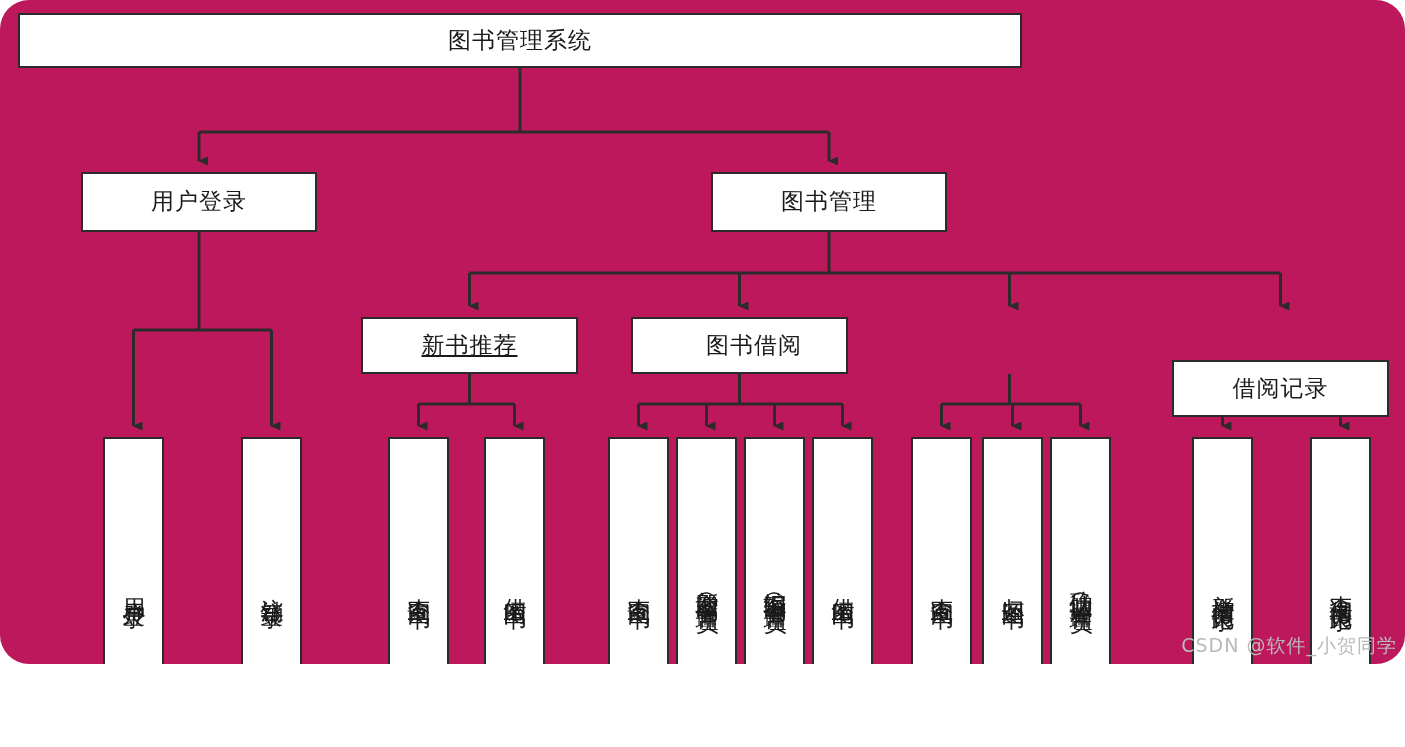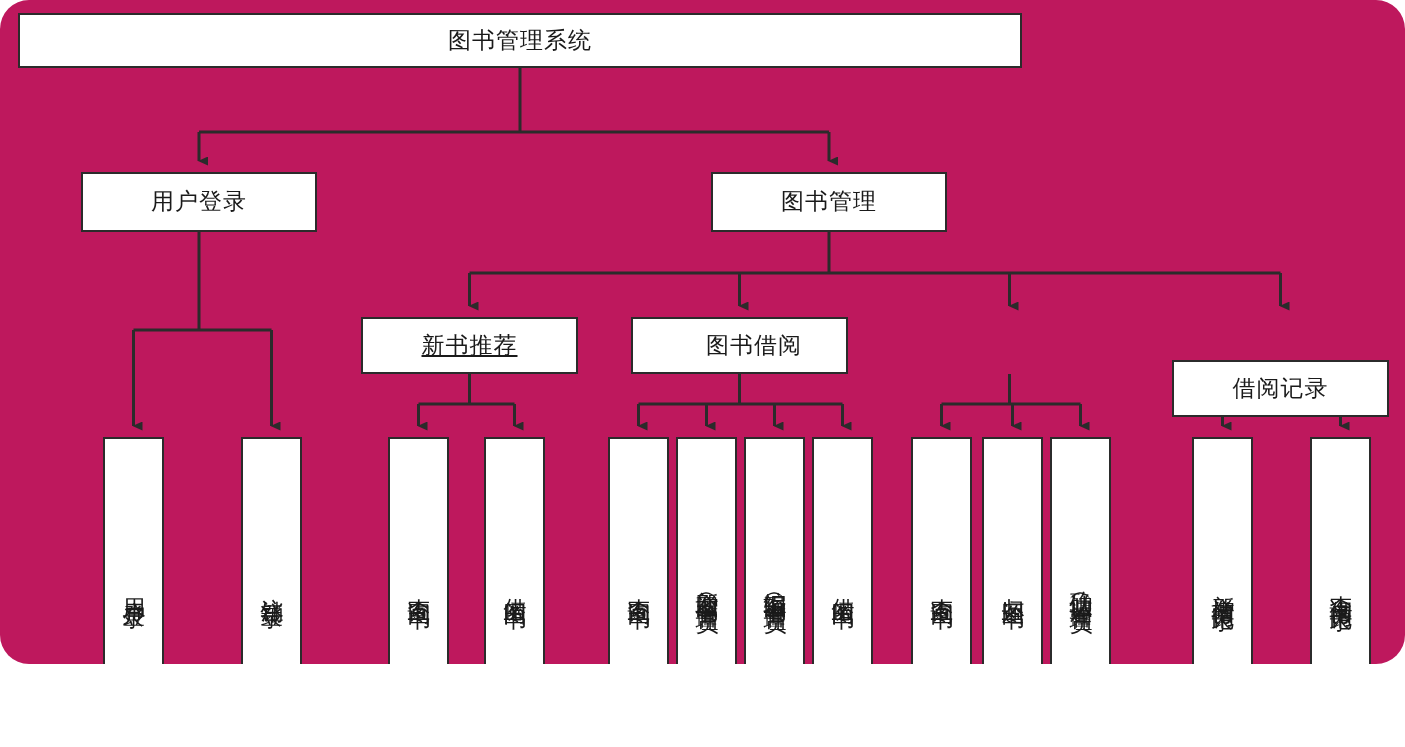--- a/index.html
+++ b/index.html
@@ -188,14 +188,15 @@
   </div>
 
   <div class="node-box vertical" id="node-leaf_add_record" style="left: 1192px; top: 437px; width: 61px; height: 298px;">
     <span class="node-label">新增借阅记录</span>
   </div>
 
   <div class="node-box vertical" id="node-leaf_query_record" style="left: 1310px; top: 437px; width: 61px; height: 298px;">
     <span class="node-label">查询借阅记录</span>
   </div>
 
+  <div id="watermark">CSDN @软件_小贺同学</div>
 
 </div>
 
 </body></html>

